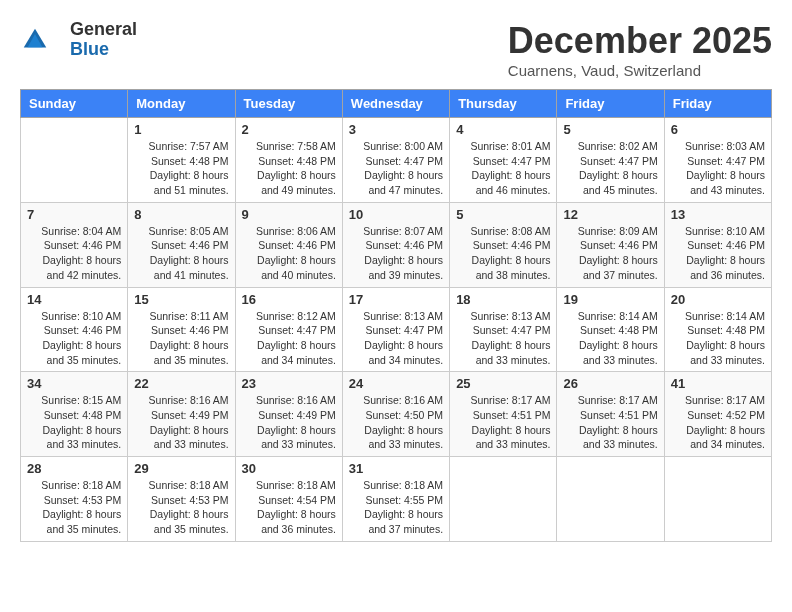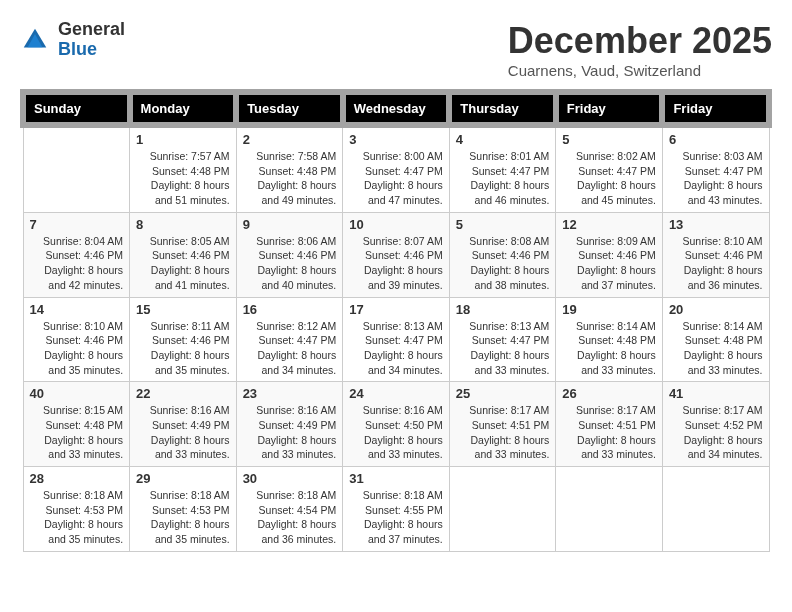--- a/index.html
+++ b/index.html
@@ -12,21 +12,21 @@
     }
     .header-area {
       display: flex;
       justify-content: space-between;
       align-items: flex-start;
       margin-bottom: 10px;
     }
     .logo {
       display: flex;
       align-items: center;
-      gap: 8px;
+      gap: 20px;
       justify-content: flex-end;
     }
     .logo-text {
       display: flex;
       flex-direction: column;
       line-height: 1.1;
     }
     .logo-general {
       font-size: 18px;
       font-weight: bold;
@@ -51,26 +51,26 @@
     .location {
       font-size: 15px;
       color: #555;
     }
     .calendar {
       width: 100%;
       border-collapse: collapse;
       border: 1px solid #ccc;
     }
     .calendar th {
-      background-color: #000000;
+      background-color: #3b82f6;
       color: white;
       text-align: left;
       padding: 6px 8px;
       font-size: 13px;
-      border: 6px solid #a3a3a3;
+      border: 1px solid #a3a3a3;
     }
     .calendar td {
       vertical-align: top;
       padding: 4px 6px;
       border: 1px solid #ccc;
       width: calc(100% / 7);
       min-height: 80px;
       font-size: 11px;
       color: #333;
       background: #fff;
@@ -210,21 +210,21 @@
           <span class="day-number">19</span>
           <div class="day-info">Sunrise: 8:14 AM<br>Sunset: 4:48 PM<br>Daylight: 8 hours and 33 minutes.</div>
         </td>
         <td>
           <span class="day-number">20</span>
           <div class="day-info">Sunrise: 8:14 AM<br>Sunset: 4:48 PM<br>Daylight: 8 hours and 33 minutes.</div>
         </td>
       </tr>
       <tr>
         <td>
-          <span class="day-number">40</span>
+          <span class="day-number">34</span>
           <div class="day-info">Sunrise: 8:15 AM<br>Sunset: 4:48 PM<br>Daylight: 8 hours and 33 minutes.</div>
         </td>
         <td>
           <span class="day-number">22</span>
           <div class="day-info">Sunrise: 8:16 AM<br>Sunset: 4:49 PM<br>Daylight: 8 hours and 33 minutes.</div>
         </td>
         <td>
           <span class="day-number">23</span>
           <div class="day-info">Sunrise: 8:16 AM<br>Sunset: 4:49 PM<br>Daylight: 8 hours and 33 minutes.</div>
         </td>

